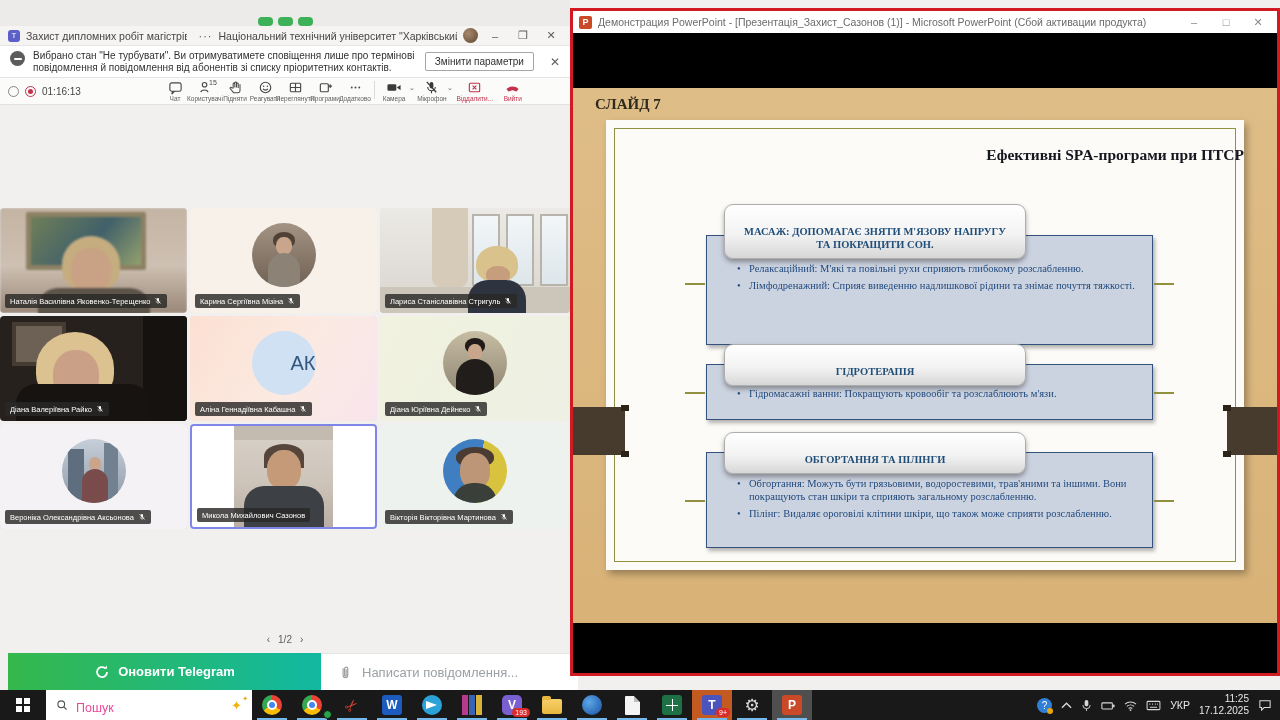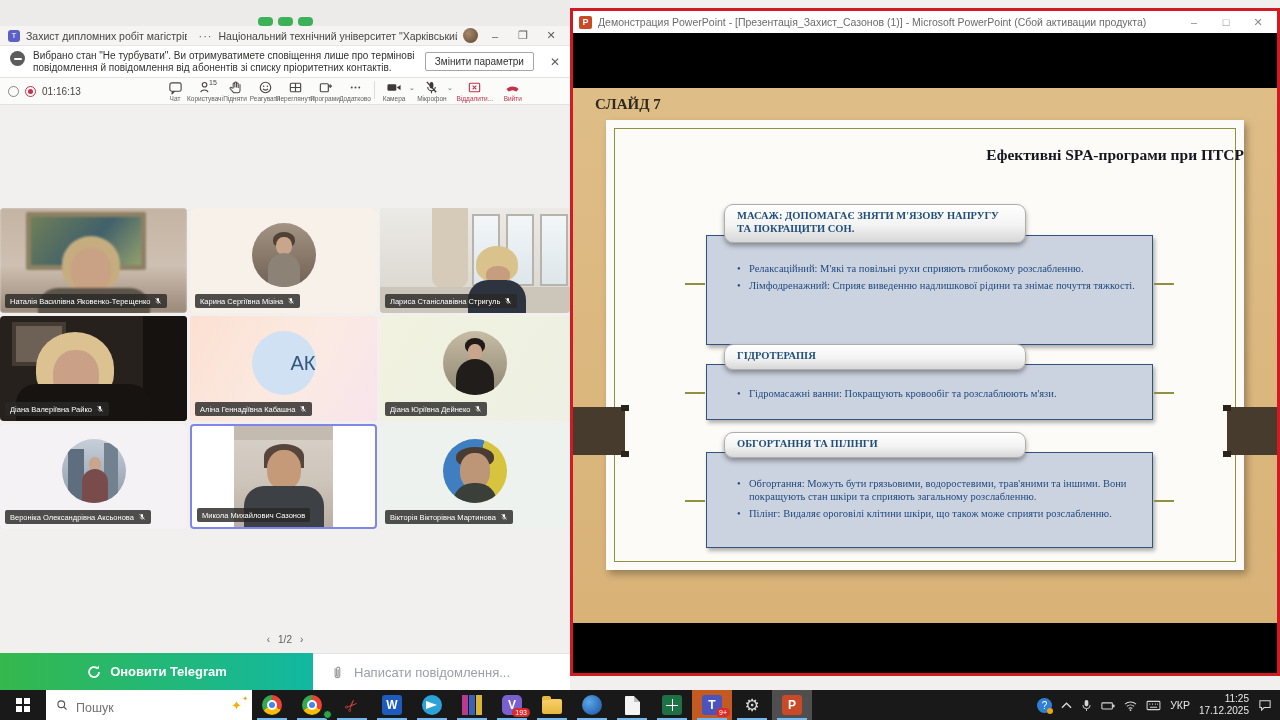--- a/index.html
+++ b/index.html
@@ -115,39 +115,39 @@
   .t9 { left:380px; top:216px; width:190px; }
   .t9 .scene { background:#eef2ee; }
   .t9 .circ { background:linear-gradient(100deg,#3f7ec0 0 55%,#d8c33f 55% 100%); }
   .t9 .head { left:17px; top:14px; width:30px; height:36px; background:#bd9678; }
   .t9 .hair { left:13px; top:8px; width:38px; height:20px; background:#4a3b33; }
   .t9 .torso { left:10px; top:44px; width:44px; height:20px; background:#3a3f3a; }
 
   .pager { position:absolute; left:0; top:634px; width:570px; text-align:center; color:#605e5c; font-size:10px; }
   .pager span { margin:0 4px; }
 
-  .tg-bar { position:absolute; left:0; top:653px; width:570px; height:37px; }
+  .tg-bar { position:absolute; left:8px; top:653px; width:570px; height:37px; }
   .tg-update { position:absolute; left:0; top:0; width:313px; height:37px; background:linear-gradient(90deg,#35b84c,#11b8a1); display:flex; align-items:center; justify-content:center; gap:8px; color:#fff; font-size:13px; font-weight:bold; }
   .tg-compose { position:absolute; left:313px; top:0; right:0; height:37px; background:#fff; border-top:1px solid #e4e4e4; display:flex; align-items:center; gap:10px; padding-left:16px; color:#9aa0a5; font-size:13px; }
 
   
   .ppt { position:absolute; left:570px; top:8px; width:710px; height:668px; border:3px solid #d11a21; background:#000; }
   .ppt-titlebar { position:absolute; left:0; top:0; width:100%; height:22px; background:#fff; display:flex; align-items:center; padding:0 6px; gap:6px; }
   .ppt-logo { width:13px; height:13px; background:#ca4a28; border-radius:2px; color:#fff; font-size:9px; font-weight:bold; text-align:center; line-height:13px; flex:0 0 auto; }
   .ppt-title { font-size:10.5px; color:#6b6b6b; flex:1; white-space:nowrap; overflow:hidden; }
   .ppt-ctrl { width:26px; text-align:center; color:#8a8a8a; font-size:11px; }
 
   .slide-area { position:absolute; left:0; top:77px; width:100%; height:535px; background:linear-gradient(180deg,#dfbd87,#d8b277); }
   .slide-label { position:absolute; left:22px; top:8px; font-family:"Liberation Serif", serif; font-weight:bold; font-size:15px; color:#2e2a1e; }
   .page { position:absolute; left:33px; top:32px; width:638px; height:450px; background:#fcfbf8; box-shadow:3px 4px 7px rgba(0,0,0,0.3); }
   .page::before { content:""; position:absolute; inset:8px; border:1.5px solid #8f9140; pointer-events:none; }
   .page-title { position:absolute; left:0; top:26px; width:100%; text-align:right; font-family:"Liberation Serif", serif; font-weight:bold; font-size:15.5px; color:#16161f; }
 
   .sec { position:absolute; left:100px; width:447px; }
-  .sec .tab { position:absolute; left:18px; top:0; width:302px; padding:4px 12px 7px; background:linear-gradient(180deg,#ffffff 0%,#f3f3f3 55%,#d7d7d7 100%); border:1px solid #adadad; border-radius:9px; box-shadow:0 3px 5px rgba(0,0,0,0.35); font-family:"Liberation Serif", serif; font-weight:bold; font-size:10.5px; line-height:13px; color:#1f4e79; z-index:2; }
+  .sec .tab { position:absolute; left:18px; top:0; width:302px; padding:20px 12px 7px; background:linear-gradient(180deg,#ffffff 0%,#f3f3f3 55%,#d7d7d7 100%); border:1px solid #adadad; border-radius:9px; box-shadow:0 3px 5px rgba(0,0,0,0.35); font-family:"Liberation Serif", serif; font-weight:bold; font-size:10.5px; line-height:13px; color:#1f4e79; z-index:2;text-align:center; }
   .sec .box { position:absolute; left:0; right:0; background:#ccd3e0; border:1.5px solid #33527d; box-shadow:2px 3px 4px rgba(0,0,0,0.3); }
   .sec .line { position:absolute; width:20px; height:2px; background:#8f9140; }
   .bl { position:relative; font-family:"Liberation Serif", serif; font-size:10.5px; line-height:13px; color:#1f497d; margin-bottom:4px; padding-left:0; }
   .bl::before { content:"•"; position:absolute; left:-12px; color:#1f497d; }
 
   .sec1 { top:84px; } .sec1 .box { top:31px; height:110px; padding:26px 16px 6px 42px; }
   .sec2 { top:224px; } .sec2 .box { top:20px; height:56px; padding:22px 16px 4px 42px; }
   .sec3 { top:312px; } .sec3 .box { top:20px; height:96px; padding:24px 16px 4px 42px; }
   .sec1 .line { top:79px; } .sec2 .line { top:48px; } .sec3 .line { top:68px; }
   .line.l { left:-21px; } .line.r { right:-21px; }
@@ -158,21 +158,21 @@
   .ribbon.left::before { top:-2px; } .ribbon.left::after { bottom:-2px; }
   .ribbon.right::before, .ribbon.right::after { content:""; position:absolute; left:-4px; width:8px; height:6px; background:#2b2318; }
   .ribbon.right::before { top:-2px; } .ribbon.right::after { bottom:-2px; }
 
   
   .taskbar { position:absolute; left:0; top:690px; width:1280px; height:30px; background:#191919; display:flex; align-items:stretch; }
   .start { width:46px; display:flex; align-items:center; justify-content:center; }
   .winlogo { width:14px; height:14px; display:grid; grid-template-columns:6px 6px; grid-template-rows:6px 6px; gap:1.5px; }
   .winlogo i { background:#fdfdfd; }
   .search { width:206px; background:#fff; display:flex; align-items:center; gap:8px; padding:0 10px; position:relative; }
-  .search .ph { color:#737373; font-size:12.5px; flex:1;margin-top:6px; }
+  .search .ph { color:#ec4899; font-size:12.5px; flex:1;margin-top:6px; }
   .sparkle { color:#f2b20d; font-size:13px; position:relative; }
   .sparkle::after { content:"✦"; position:absolute; font-size:7px; right:-6px; top:-3px; color:#e8a70c; }
   .slot { width:40px; display:flex; align-items:center; justify-content:center; position:relative; }
   .slot::after { content:""; position:absolute; left:5px; right:5px; bottom:0; height:2px; background:#76b9ed; }
   .slot.hl-orange { background:#c35a21; }
   .slot.hl-gray { background:#4f4f4f; }
   .badge { position:absolute; right:2px; bottom:3px; background:#d92b2b; color:#fff; font-size:7px; line-height:9px; border-radius:5px; padding:0 3px; z-index:2; }
   .ic-chrome { width:20px; height:20px; border-radius:50%; background:conic-gradient(#ea4335 0 33%,#fbbc05 0 66%,#34a853 0 100%); position:relative; }
   .ic-chrome::after { content:""; position:absolute; left:5px; top:5px; width:10px; height:10px; border-radius:50%; background:#4285f4; border:2px solid #fff; box-sizing:border-box; }
   .gdot { position:absolute; right:0; bottom:1px; width:9px; height:9px; border-radius:50%; background:#27a44a; border:1px solid #111; z-index:2; }

